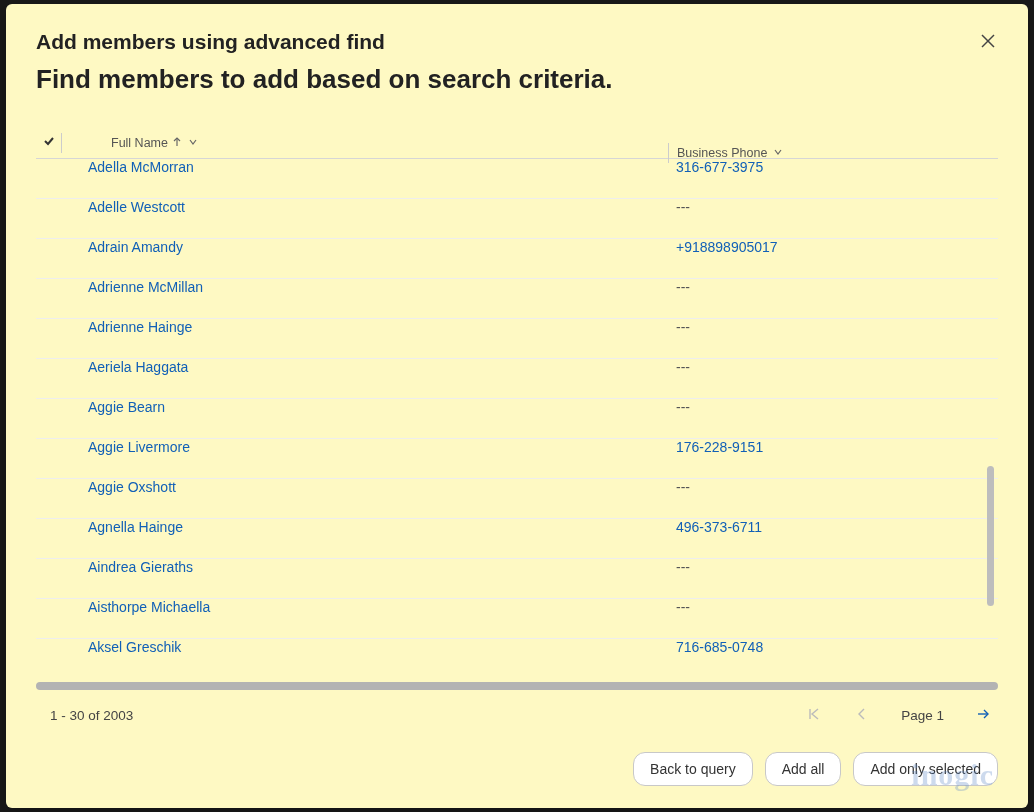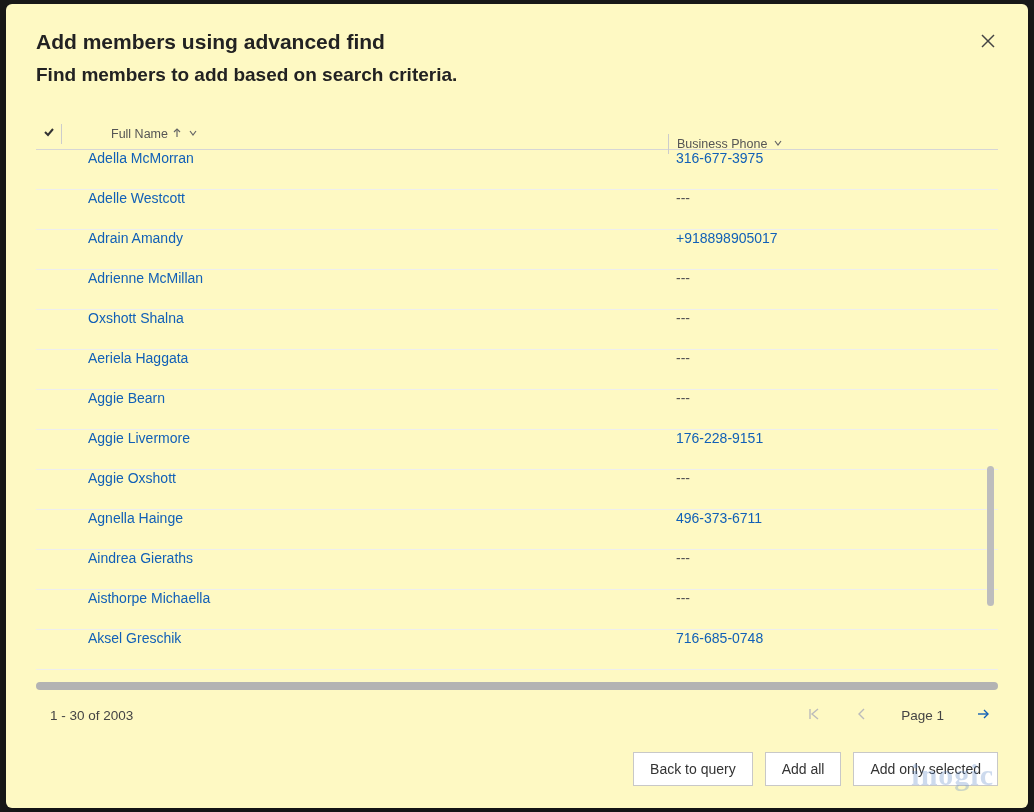--- a/index.html
+++ b/index.html
@@ -18,21 +18,21 @@
     padding: 26px 30px 10px 30px;
     position: relative;
   }
   .modal-title {
     font-size: 21px;
     font-weight: 600;
     color: #222;
     margin-bottom: 10px;
   }
   .modal-subtitle {
-    font-size: 19px;
+    font-size: 26px;
     font-weight: 600;
     color: #222;
   }
   .close-btn {
     position: absolute;
     top: 28px; right: 30px;
     width: 20px; height: 20px;
     cursor: pointer;
     color: #444;
     background: none; border: none;
@@ -140,21 +140,21 @@
     display:flex;
     justify-content:flex-end;
     gap:12px;
     padding: 22px 30px 22px 30px;
   }
   .btn {
     border:1px solid #c8c8c8;
     background:#fff;
     padding: 8px 16px;
     font-size:14px;
-    border-radius:0;
+    border-radius:12px;
     cursor:pointer;
     color:#333;
   }
   .watermark {
     position:absolute;
     right: 34px;
     bottom: 16px;
     font-size: 30px;
     font-weight: 700;
     color: rgba(100,140,200,0.32);
@@ -231,21 +231,21 @@
           <div class="cell-name"><a href="#">Adrain Amandy</a></div>
           <div class="cell-phone link">+918898905017</div>
         </div>
         <div class="row">
           <div class="cell-check"></div>
           <div class="cell-name"><a href="#">Adrienne McMillan</a></div>
           <div class="cell-phone">---</div>
         </div>
         <div class="row">
           <div class="cell-check"></div>
-          <div class="cell-name"><a href="#">Oxshott Shalna</a></div>
+          <div class="cell-name"><a href="#">Adrienne Hainge</a></div>
           <div class="cell-phone">---</div>
         </div>
         <div class="row">
           <div class="cell-check"></div>
           <div class="cell-name"><a href="#">Aeriela Haggata</a></div>
           <div class="cell-phone">---</div>
         </div>
         <div class="row">
           <div class="cell-check"></div>
           <div class="cell-name"><a href="#">Aggie Bearn</a></div>

